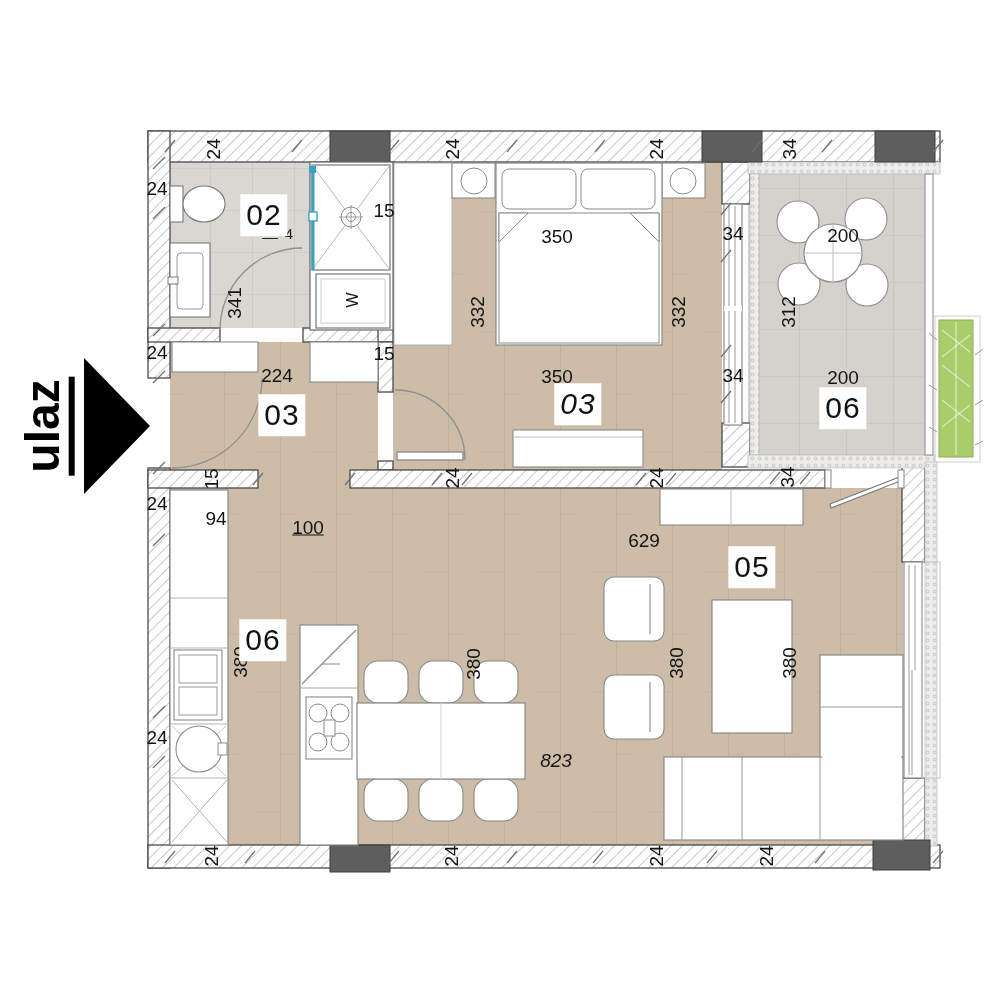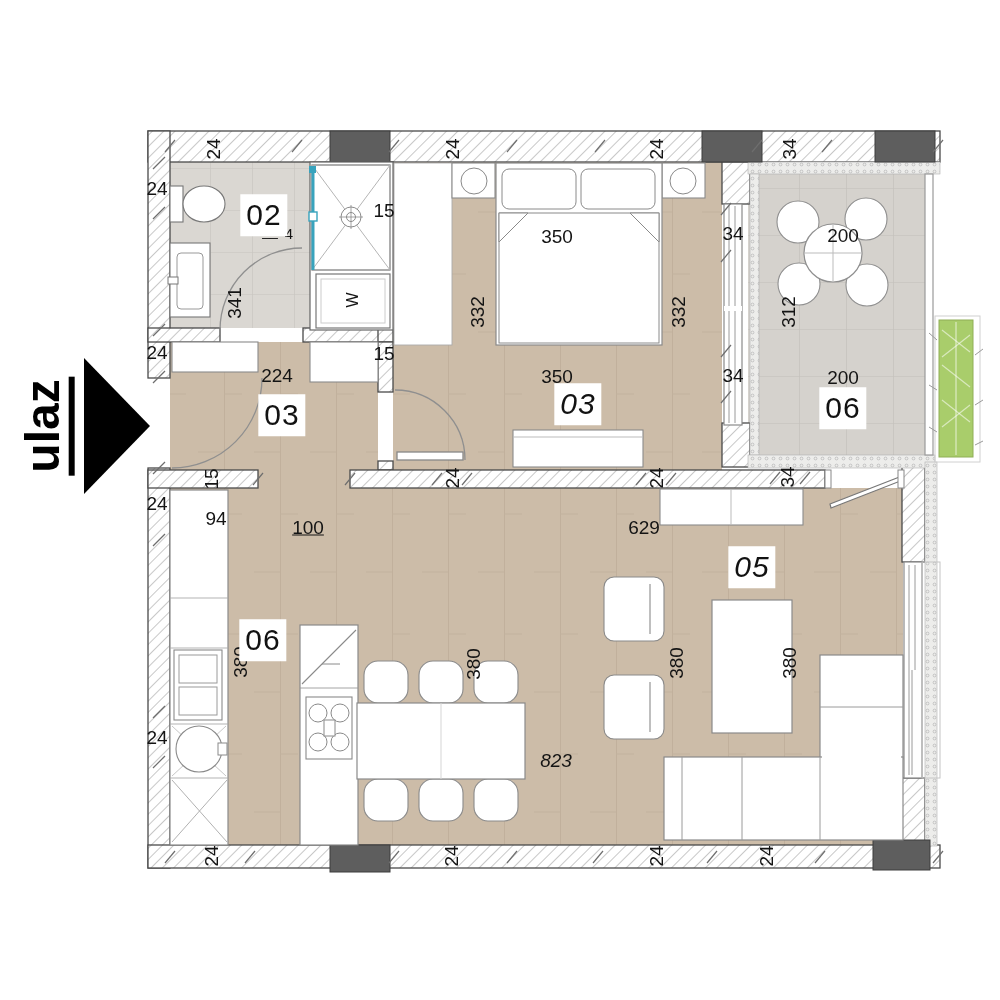--- a/index.html
+++ b/index.html
@@ -348,32 +348,32 @@
       <span class="dim" style="left: 452px; top: 478px; transform: translate(-50%, -50%) rotate(-90deg);">24</span>
       <span class="dim" style="left: 656px; top: 478px; transform: translate(-50%, -50%) rotate(-90deg);">24</span>
       <span class="dim" style="left: 733px; top: 233px; transform: translate(-50%, -50%);">34</span>
       <span class="dim" style="left: 733px; top: 375px; transform: translate(-50%, -50%);">34</span>
       <span class="dim" style="left: 843px; top: 235px; transform: translate(-50%, -50%);">200</span>
       <span class="dim" style="left: 788px; top: 312px; transform: translate(-50%, -50%) rotate(-90deg);">312</span>
       <span class="dim" style="left: 843px; top: 377px; transform: translate(-50%, -50%);">200</span>
       <span class="dim" style="left: 787px; top: 477px; transform: translate(-50%, -50%) rotate(-90deg);">34</span>
       <span class="dim" style="left: 216px; top: 518px; transform: translate(-50%, -50%);">94</span>
       <span class="dim" style="left: 308px; top: 527px; transform: translate(-50%, -50%); text-decoration: underline;">100</span>
-      <span class="dim" style="left: 644px; top: 527px; transform: translate(-50%, -50%);">629</span>
+      <span class="dim" style="left: 644px; top: 540px; transform: translate(-50%, -50%);">629</span>
       <span class="dim" style="left: 240px; top: 662px; transform: translate(-50%, -50%) rotate(-90deg);">380</span>
       <span class="dim" style="left: 473px; top: 664px; transform: translate(-50%, -50%) rotate(-90deg);">380</span>
       <span class="dim" style="left: 676px; top: 663px; transform: translate(-50%, -50%) rotate(-90deg);">380</span>
       <span class="dim" style="left: 789px; top: 663px; transform: translate(-50%, -50%) rotate(-90deg);">380</span>
       <span class="dim" style="left: 556px; top: 760px; transform: translate(-50%, -50%); font-style: italic;">823</span>
       <span class="dim" style="left: 353px; top: 300px; font-size: 16px; transform: translate(-50%, -50%) rotate(-90deg);">W</span>
       <span class="room" style="left: 282px; top: 415px; transform: translate(-50%, -50%);">03</span>
       <span class="room" style="left: 264px; top: 215px; transform: translate(-50%, -50%);">02</span>
       <span class="room" style="left: 578px; top: 404px; transform: translate(-50%, -50%); font-style: italic;">03</span>
       <span class="room" style="left: 263px; top: 640px; transform: translate(-50%, -50%);">06</span>
-      <span class="room" style="left: 752px; top: 567px; transform: translate(-50%, -50%); font-style: italic;">05</span>
+      <span class="room" style="left: 752px; top: 567px; transform: translate(-50%, -50%);">05</span>
       <span class="room" style="left: 843px; top: 408px; transform: translate(-50%, -50%);">06</span>
     </div>
 
 <div class="uz-wrap">
   <span class="uz-text">ulaz</span>
 </div>
 
 </div>
 
 </body></html>

